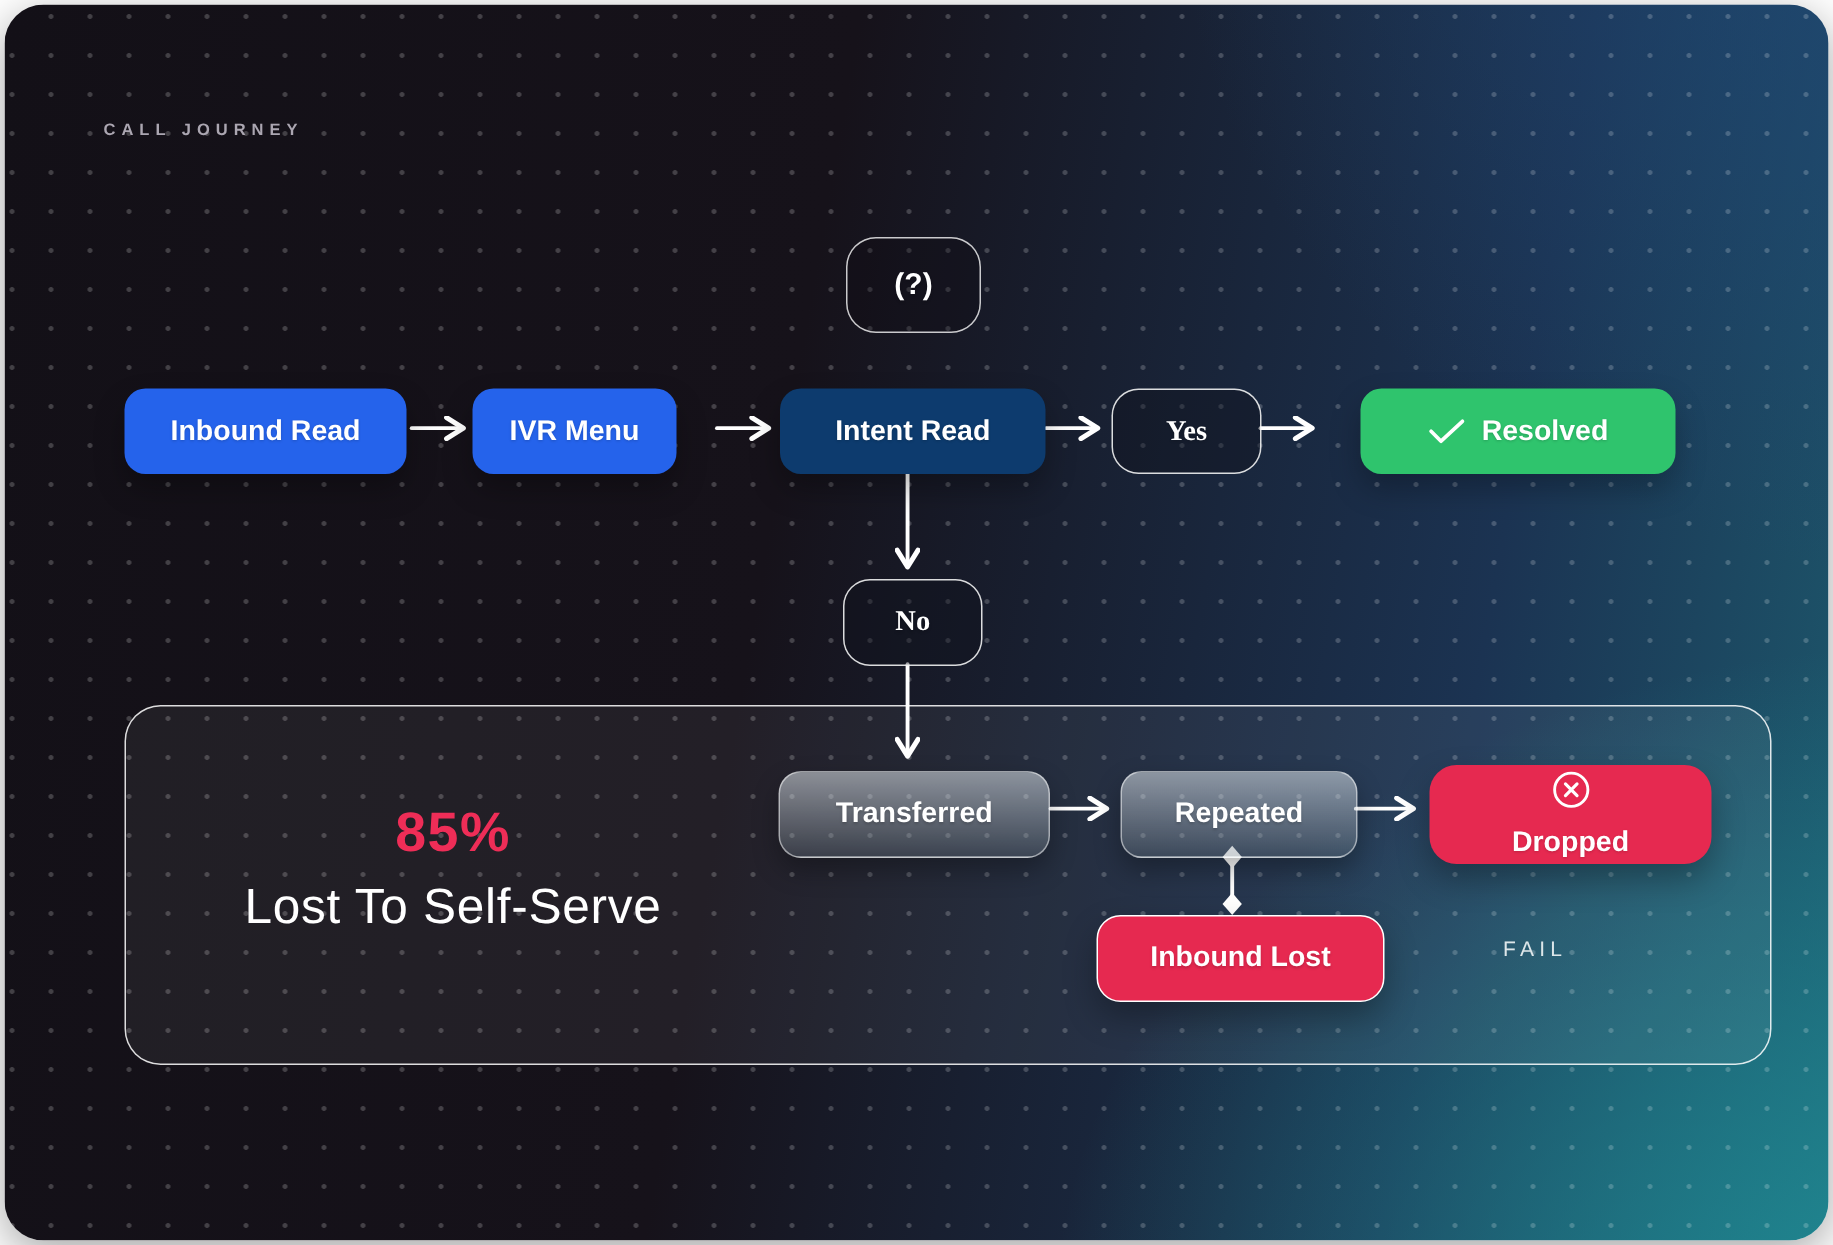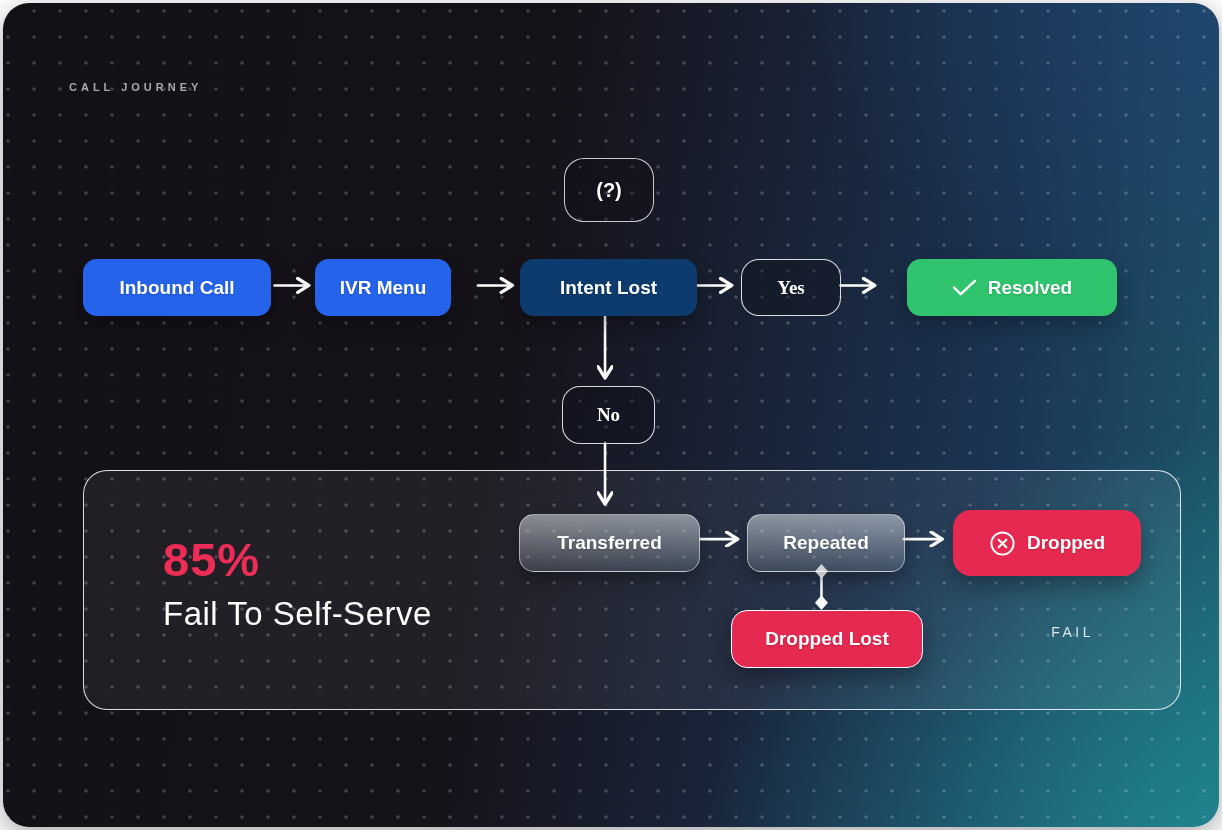--- a/index.html
+++ b/index.html
@@ -19,51 +19,51 @@
   .dots{
     position:absolute;inset:0;pointer-events:none;
     background-image:radial-gradient(circle, rgba(255,255,255,0.20) 1.4px, transparent 1.9px);
     background-size:26px 26px;background-position:18px 21px;
   }
   .eyebrow{
     position:absolute;left:66px;top:78px;
     font-size:11px;font-weight:700;letter-spacing:4px;color:#aba6b1;
   }
   .fail-label{
-    position:absolute;left:999px;top:621px;width:92px;text-align:right;
+    position:absolute;left:999px;top:621px;width:92px;text-align:left;
     font-size:14px;font-weight:500;letter-spacing:3.5px;color:#dde6e9;
   }
   .node{
     position:absolute;display:flex;align-items:center;justify-content:center;gap:11px;
     color:#fff;font-weight:bold;font-size:19px;border-radius:14px;box-sizing:border-box;
     text-shadow:0 1px 2px rgba(0,0,0,0.18);
   }
   .node.blue{background:var(--blue,#2563eb);box-shadow:0 10px 20px rgba(0,0,0,0.28);}
   .node.navy{background:var(--navy,#0d3b6e);box-shadow:0 10px 20px rgba(0,0,0,0.28);}
   .node.green{background:var(--green,#2fc46d);box-shadow:0 10px 20px rgba(0,0,0,0.25);}
   .node.outline{
     background:rgba(14,18,28,0.40);
     border:1.6px solid rgba(255,255,255,0.85);border-radius:18px;font-family:Liberation Serif, serif;
   }
   .node.glass{
     background:linear-gradient(180deg, rgba(224,231,237,0.55) 0%, rgba(104,117,128,0.34) 100%);
     border:1px solid rgba(255,255,255,0.5);
     box-shadow:0 8px 18px rgba(0,0,0,0.30);
   }
-  .node.red{background:var(--red,#e62950);border-radius:18px;box-shadow:0 10px 22px rgba(0,0,0,0.30);}
+  .node.red{background:var(--red,#e62950);border-radius:18px;box-shadow:0 10px 22px rgba(0,0,0,0.30);flex-direction:column;}
   .node.red.bordered{border:1.8px solid #ffffff;border-radius:16px;}
   .q-node{font-size:20px;border-radius:20px;background:rgba(12,10,16,0.30);
     border:1.5px solid rgba(255,255,255,0.78);}
   .panel{
     position:absolute;left:80px;top:467px;width:1098px;height:240px;box-sizing:border-box;
     border:1.6px solid rgba(255,255,255,0.85);border-radius:24px;
     background:rgba(255,255,255,0.06);
   }
   .stat{position:absolute;left:160px;top:533px;}
-  .stat-value{font-size:47px;font-weight:bold;color:var(--crimson,#ee2d57);line-height:1;letter-spacing:1px;}
+  .stat-value{font-size:37px;font-weight:bold;color:var(--crimson,#ee2d57);line-height:1;letter-spacing:1px;text-align:center;}
   .stat-label{font-size:33px;font-weight:400;color:#ffffff;margin-top:12px;letter-spacing:0.5px;}
   svg.wires{position:absolute;inset:0;width:100%;height:100%;pointer-events:none;}
   .icon{display:flex;align-items:center;}
 </style>
 </head>
 <body>
 
 <div class="canvas">
   <div class="dots"></div>
 
@@ -90,29 +90,29 @@
       <path d="M823 565 l6.5 7.5 l-6.5 7.5 l-6.5 -7.5 Z"></path>
       <path d="M823 596.5 l6.5 7.5 l-6.5 7.5 l-6.5 -7.5 Z"></path>
     </g>
   </svg>
 
   <div class="node q-node" style="left:561px;top:155px;width:90px;height:64px;">
     <span>(?)</span>
   </div>
 
   <div class="node blue" style="left:80px;top:256px;width:188px;height:57px;">
-    <span>Inbound Call</span>
+    <span>Inbound Read</span>
   </div>
 
   <div class="node blue" style="left:312px;top:256px;width:136px;height:57px;">
     <span>IVR Menu</span>
   </div>
 
   <div class="node navy" style="left:517px;top:256px;width:177px;height:57px;">
-    <span>Intent Lost</span>
+    <span>Intent Read</span>
   </div>
 
   <div class="node outline" style="left:738px;top:256px;width:100px;height:57px;">
     <span>Yes</span>
   </div>
 
   <div class="node green" style="left:904px;top:256px;width:210px;height:57px;">
     <span class="icon">
       <svg width="25" height="19" viewBox="0 0 26 20">
           <path d="M2 10 L9 17 L24 3" stroke="#fff" stroke-width="2.6" fill="none" stroke-linecap="round" stroke-linejoin="round"></path>
@@ -122,21 +122,21 @@
   </div>
 
   <div class="node outline" style="left:559px;top:383px;width:93px;height:58px;">
     <span>No</span>
   </div>
 
   <div class="panel"></div>
 
   <div class="stat">
     <div class="stat-value">85%</div>
-    <div class="stat-label">Fail To Self-Serve</div>
+    <div class="stat-label">Lost To Self-Serve</div>
   </div>
 
   <div class="node glass" style="left:516px;top:511px;width:181px;height:58px;border-radius:15px;">
     <span>Transferred</span>
   </div>
 
   <div class="node glass" style="left:744px;top:511px;width:158px;height:58px;">
     <span>Repeated</span>
   </div>
 
@@ -144,17 +144,17 @@
     <span class="icon">
       <svg width="27" height="27" viewBox="0 0 28 28">
           <circle cx="14" cy="14" r="11.5" stroke="#fff" stroke-width="2" fill="none"></circle>
           <path d="M10 10 L18 18 M18 10 L10 18" stroke="#fff" stroke-width="2.2" stroke-linecap="round"></path>
         </svg>
     </span>
     <span>Dropped</span>
   </div>
 
   <div class="node red bordered" style="left:728px;top:607px;width:192px;height:58px;">
-    <span>Dropped Lost</span>
+    <span>Inbound Lost</span>
   </div>
 
   <div class="fail-label">FAIL</div>
 </div>
 
 </body></html>

